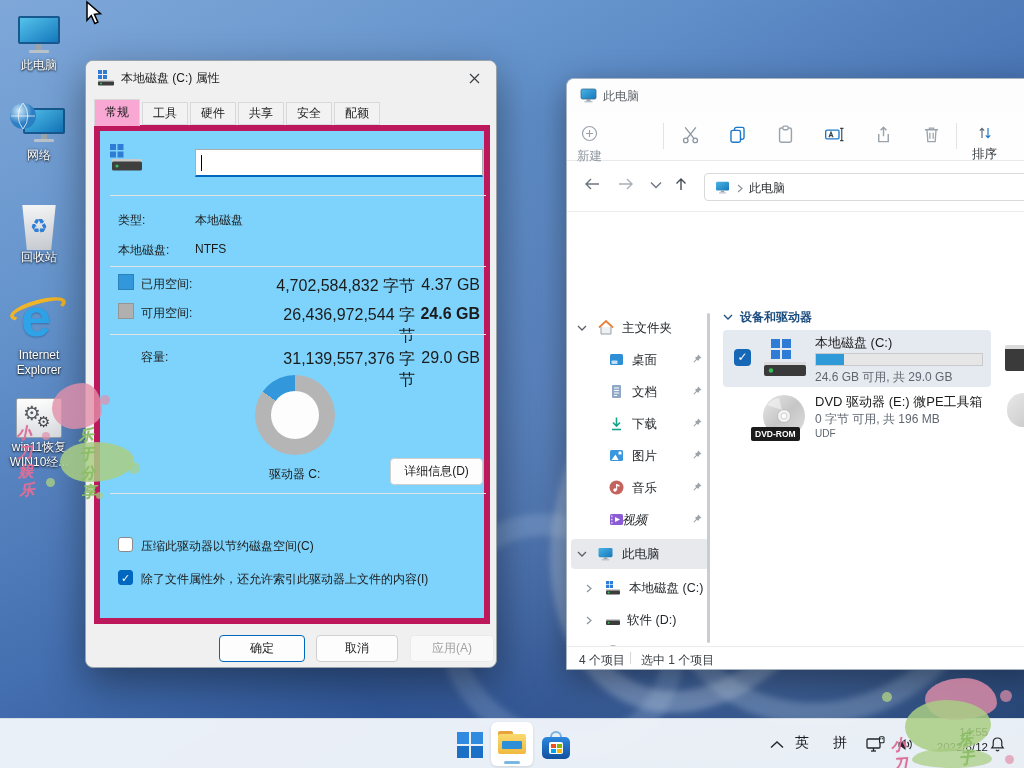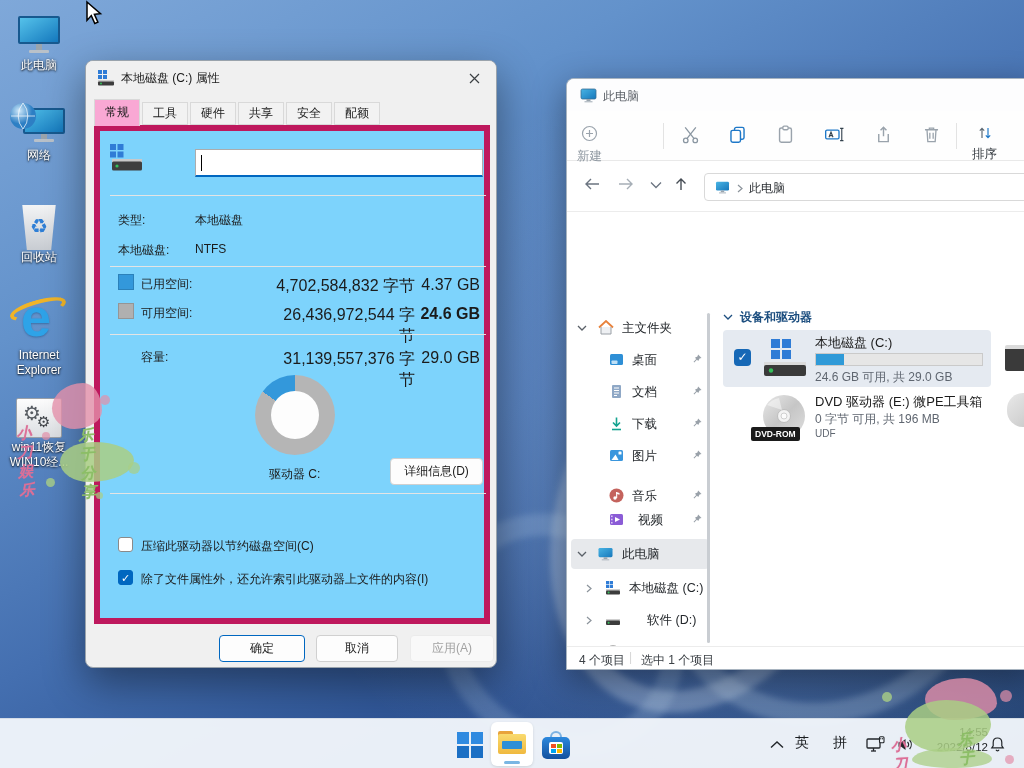--- a/index.html
+++ b/index.html
@@ -311,41 +311,41 @@
     <div class="side-row" style="top:196px;">
       <svg width="15" height="15" viewBox="0 0 15 15" style="position:absolute; left:38px; top:7px;">
           <path d="M7.5 1.5v8M4 6.5l3.5 3.5L11 6.5" fill="none" stroke="#15a390" stroke-width="1.6"></path>
           <path d="M3 13.5h9" stroke="#15a390" stroke-width="1.6"></path>
         </svg>
       <span class="slabel" style="left:61px;">下载</span>
       <svg class="pin" width="12" height="12" viewBox="0 0 16 16">
           <path d="M9.5 2l4.5 4.5-2.6.9-1.7 3.4-1.8-1.8-3.6 3.6-.9-.9 3.6-3.6-1.8-1.8 3.4-1.7z" fill="#99a1a9"></path>
         </svg>
     </div>
-    <div class="side-row" style="top:260px;margin-top:8px;">
+    <div class="side-row" style="top:260px;">
       <svg width="15" height="15" viewBox="0 0 15 15" style="position:absolute; left:38px; top:7px;">
           <circle cx="7.5" cy="7.5" r="7" fill="#c4635d"></circle>
           <circle cx="6" cy="10" r="1.7" fill="#fff"></circle>
           <rect x="7.1" y="4" width="1.1" height="6" fill="#fff"></rect>
           <path d="M7.1 4l3.4.9v1.8l-3.4-.9z" fill="#fff"></path>
         </svg>
       <span class="slabel" style="left:61px;">音乐</span>
       <svg class="pin" width="12" height="12" viewBox="0 0 16 16">
           <path d="M9.5 2l4.5 4.5-2.6.9-1.7 3.4-1.8-1.8-3.6 3.6-.9-.9 3.6-3.6-1.8-1.8 3.4-1.7z" fill="#99a1a9"></path>
         </svg>
     </div>
     <div class="side-row" style="top:292px;">
       <svg width="15" height="15" viewBox="0 0 15 15" style="position:absolute; left:38px; top:7px;">
           <rect x="1" y="2" width="13" height="11" rx="1.5" fill="#8b5cd6"></rect>
           <polygon points="6,5 11,7.5 6,10" fill="#fff"></polygon>
           <rect x="2" y="3.5" width="1.6" height="1.6" fill="#d9c8f5"></rect>
           <rect x="2" y="6.7" width="1.6" height="1.6" fill="#d9c8f5"></rect>
           <rect x="2" y="9.9" width="1.6" height="1.6" fill="#d9c8f5"></rect>
         </svg>
-      <span class="slabel" style="left:67px;">视频</span>
+      <span class="slabel" style="left:51px;font-style:italic;">视频</span>
       <svg class="pin" width="12" height="12" viewBox="0 0 16 16">
           <path d="M9.5 2l4.5 4.5-2.6.9-1.7 3.4-1.8-1.8-3.6 3.6-.9-.9 3.6-3.6-1.8-1.8 3.4-1.7z" fill="#99a1a9"></path>
         </svg>
     </div>
 
     <div class="side-row sel" style="top:326px;">
       <svg width="10" height="7" viewBox="0 0 10 7" style="position:absolute; left:6px; top:12px;">
           <path d="M1 1l4 4 4-4" fill="none" stroke="#5a6068" stroke-width="1.3"></path>
         </svg>
       <svg width="17" height="14" viewBox="0 0 17 15" style="position:absolute; left:26px; top:8px;">
@@ -379,21 +379,21 @@
     </div>
     <div class="side-row" style="top:392px;">
       <svg width="6" height="9" viewBox="0 0 6 9" style="position:absolute; left:15px; top:11px;">
           <path d="M1 1l4 3.5L1 8" fill="none" stroke="#8b939b" stroke-width="1.2"></path>
         </svg>
       <svg width="16" height="16" viewBox="0 0 16 16" style="position:absolute; left:34px; top:7px;">
           <rect x="1" y="7" width="14" height="2" fill="#cfcfcf"></rect>
           <rect x="1" y="8.5" width="14" height="4.5" rx="1" fill="#3c3c3c"></rect>
           <circle cx="3.6" cy="10.7" r="1" fill="#35c05a"></circle>
         </svg>
-      <span class="slabel" style="left:76px;">软件 (D:)</span>
+      <span class="slabel" style="left:56px;">软件 (D:)</span>
     </div>
     <div class="side-row" style="top:424px;">
 
       <svg width="16" height="16" viewBox="0 0 16 16" style="position:absolute; left:34px; top:7px;">
           <circle cx="8" cy="8" r="6.5" fill="#d9d9d9" stroke="#b3b3b3"></circle>
           <circle cx="8" cy="8" r="2" fill="#f4f4f4" stroke="#bdbdbd"></circle>
         </svg>
       <span class="slabel" style="left:58px;">DVD 驱动器 (E</span>
     </div>
 

